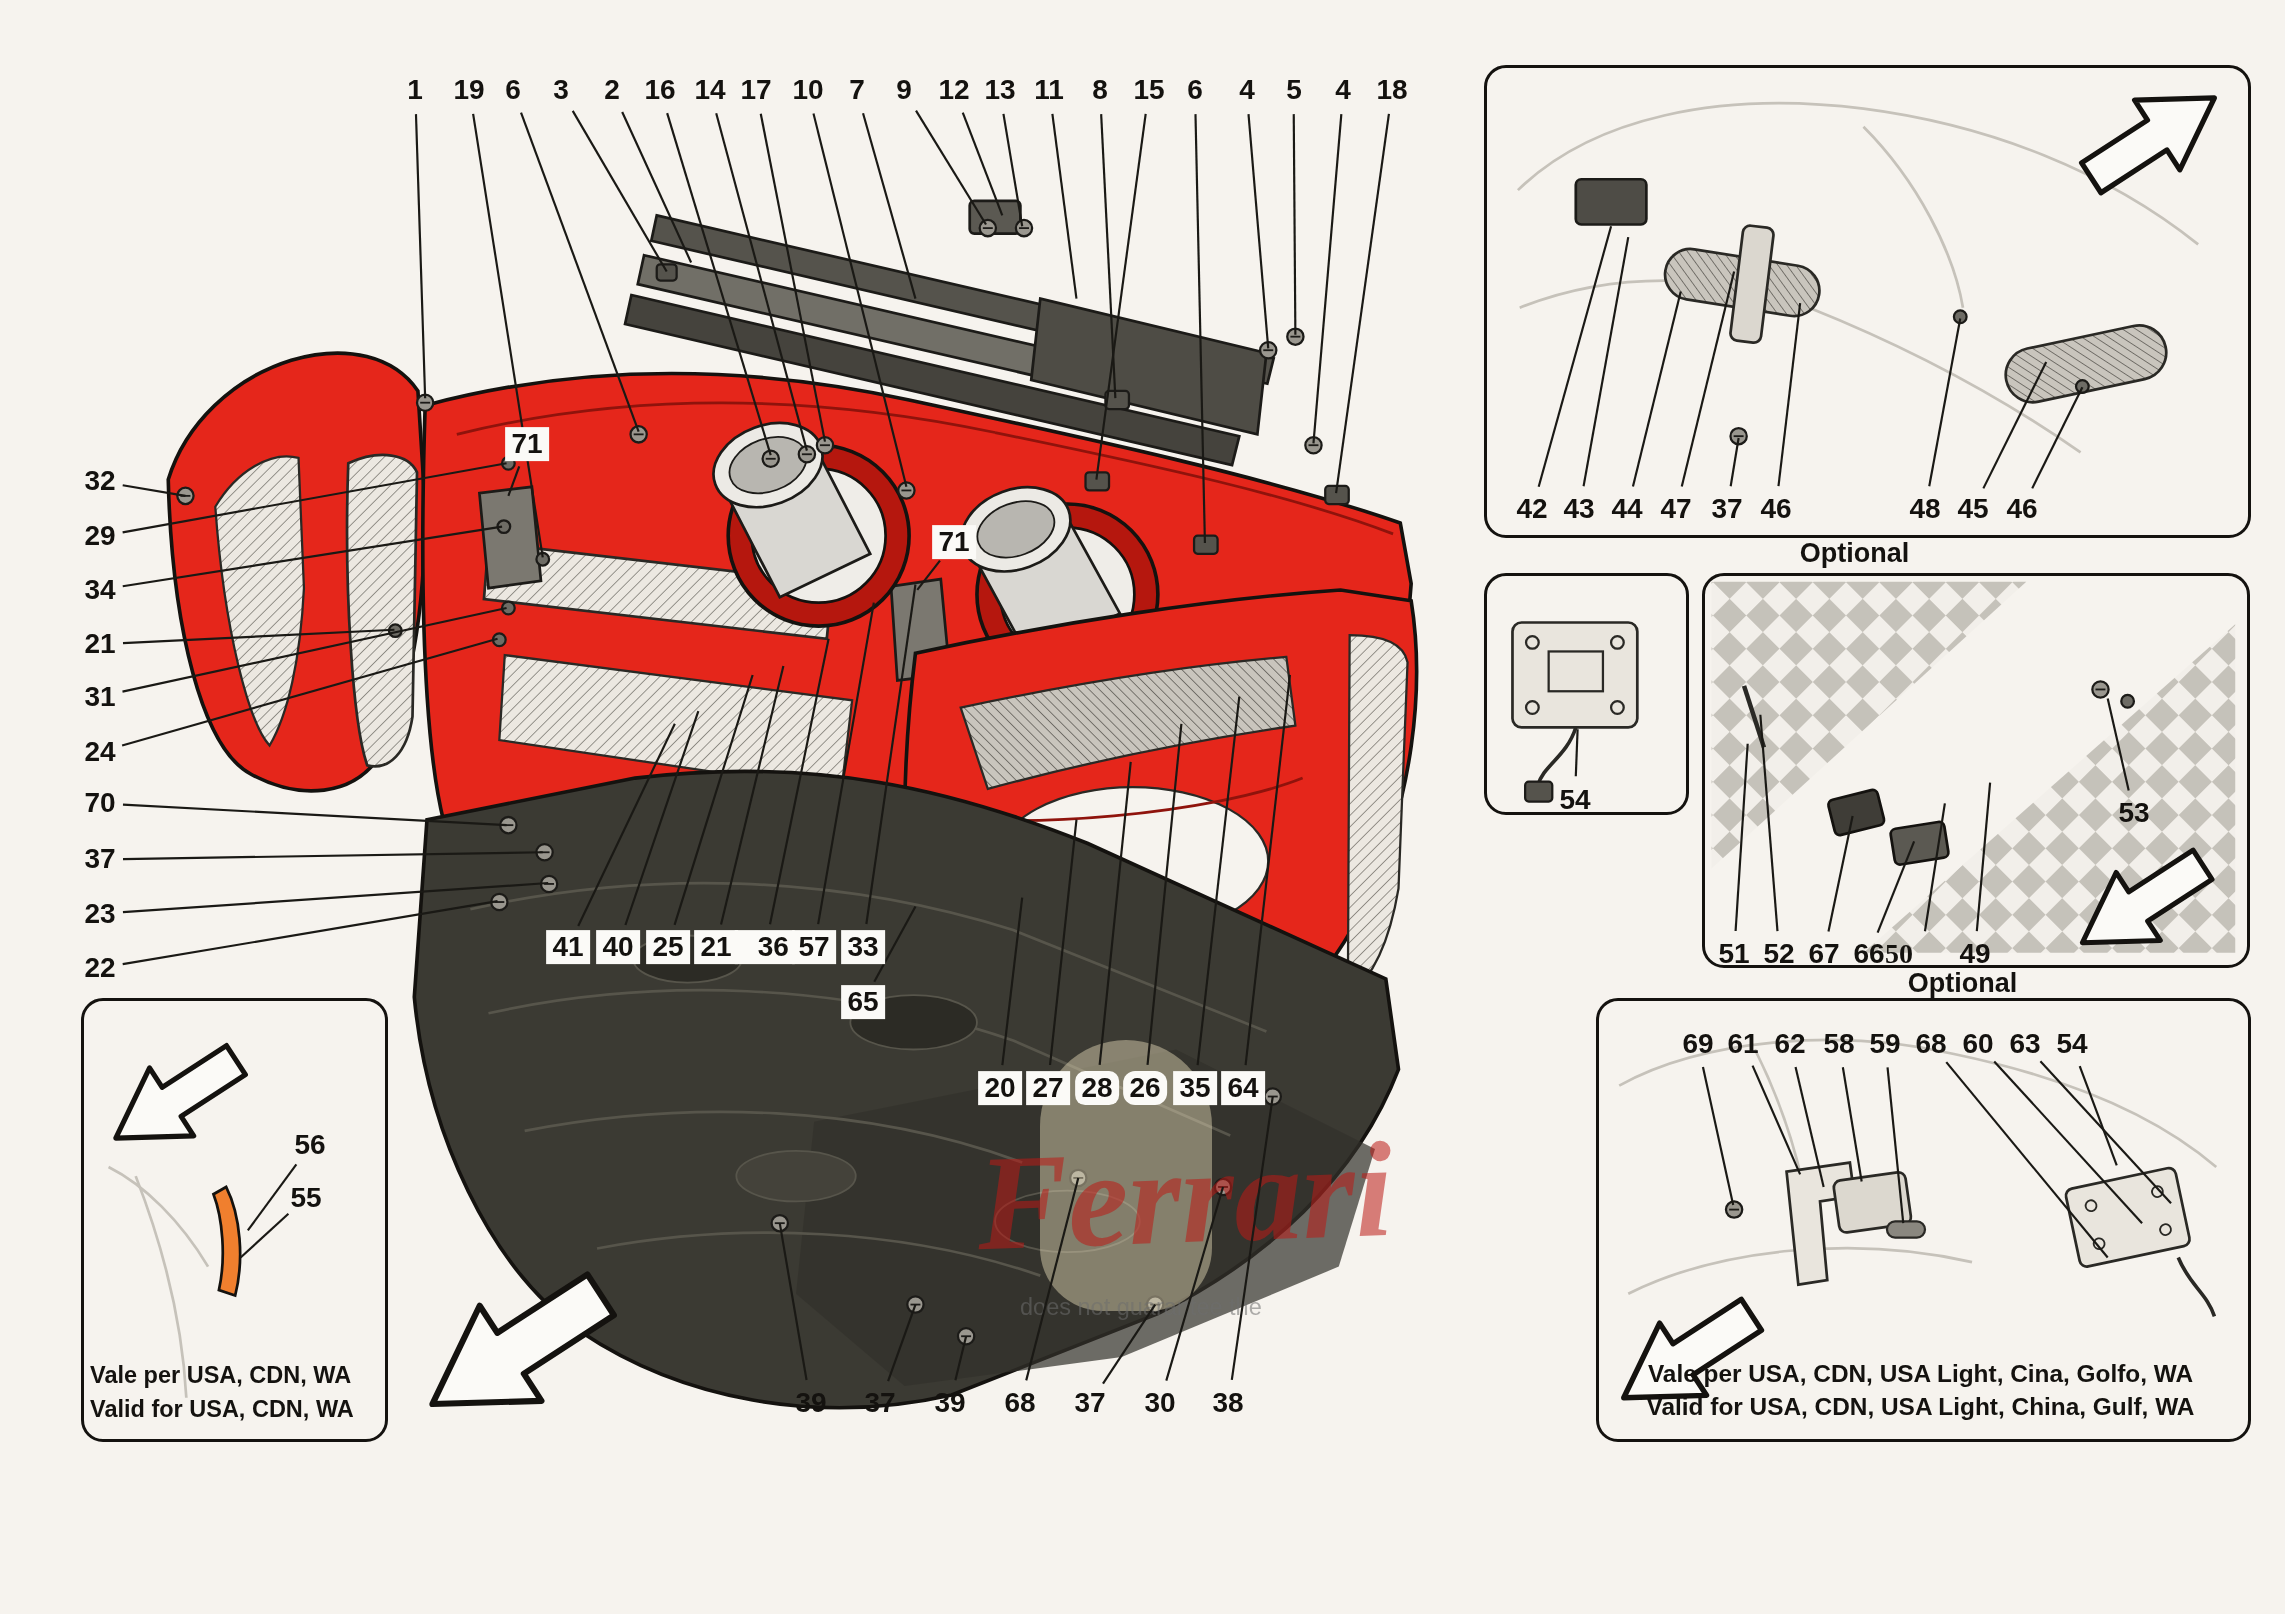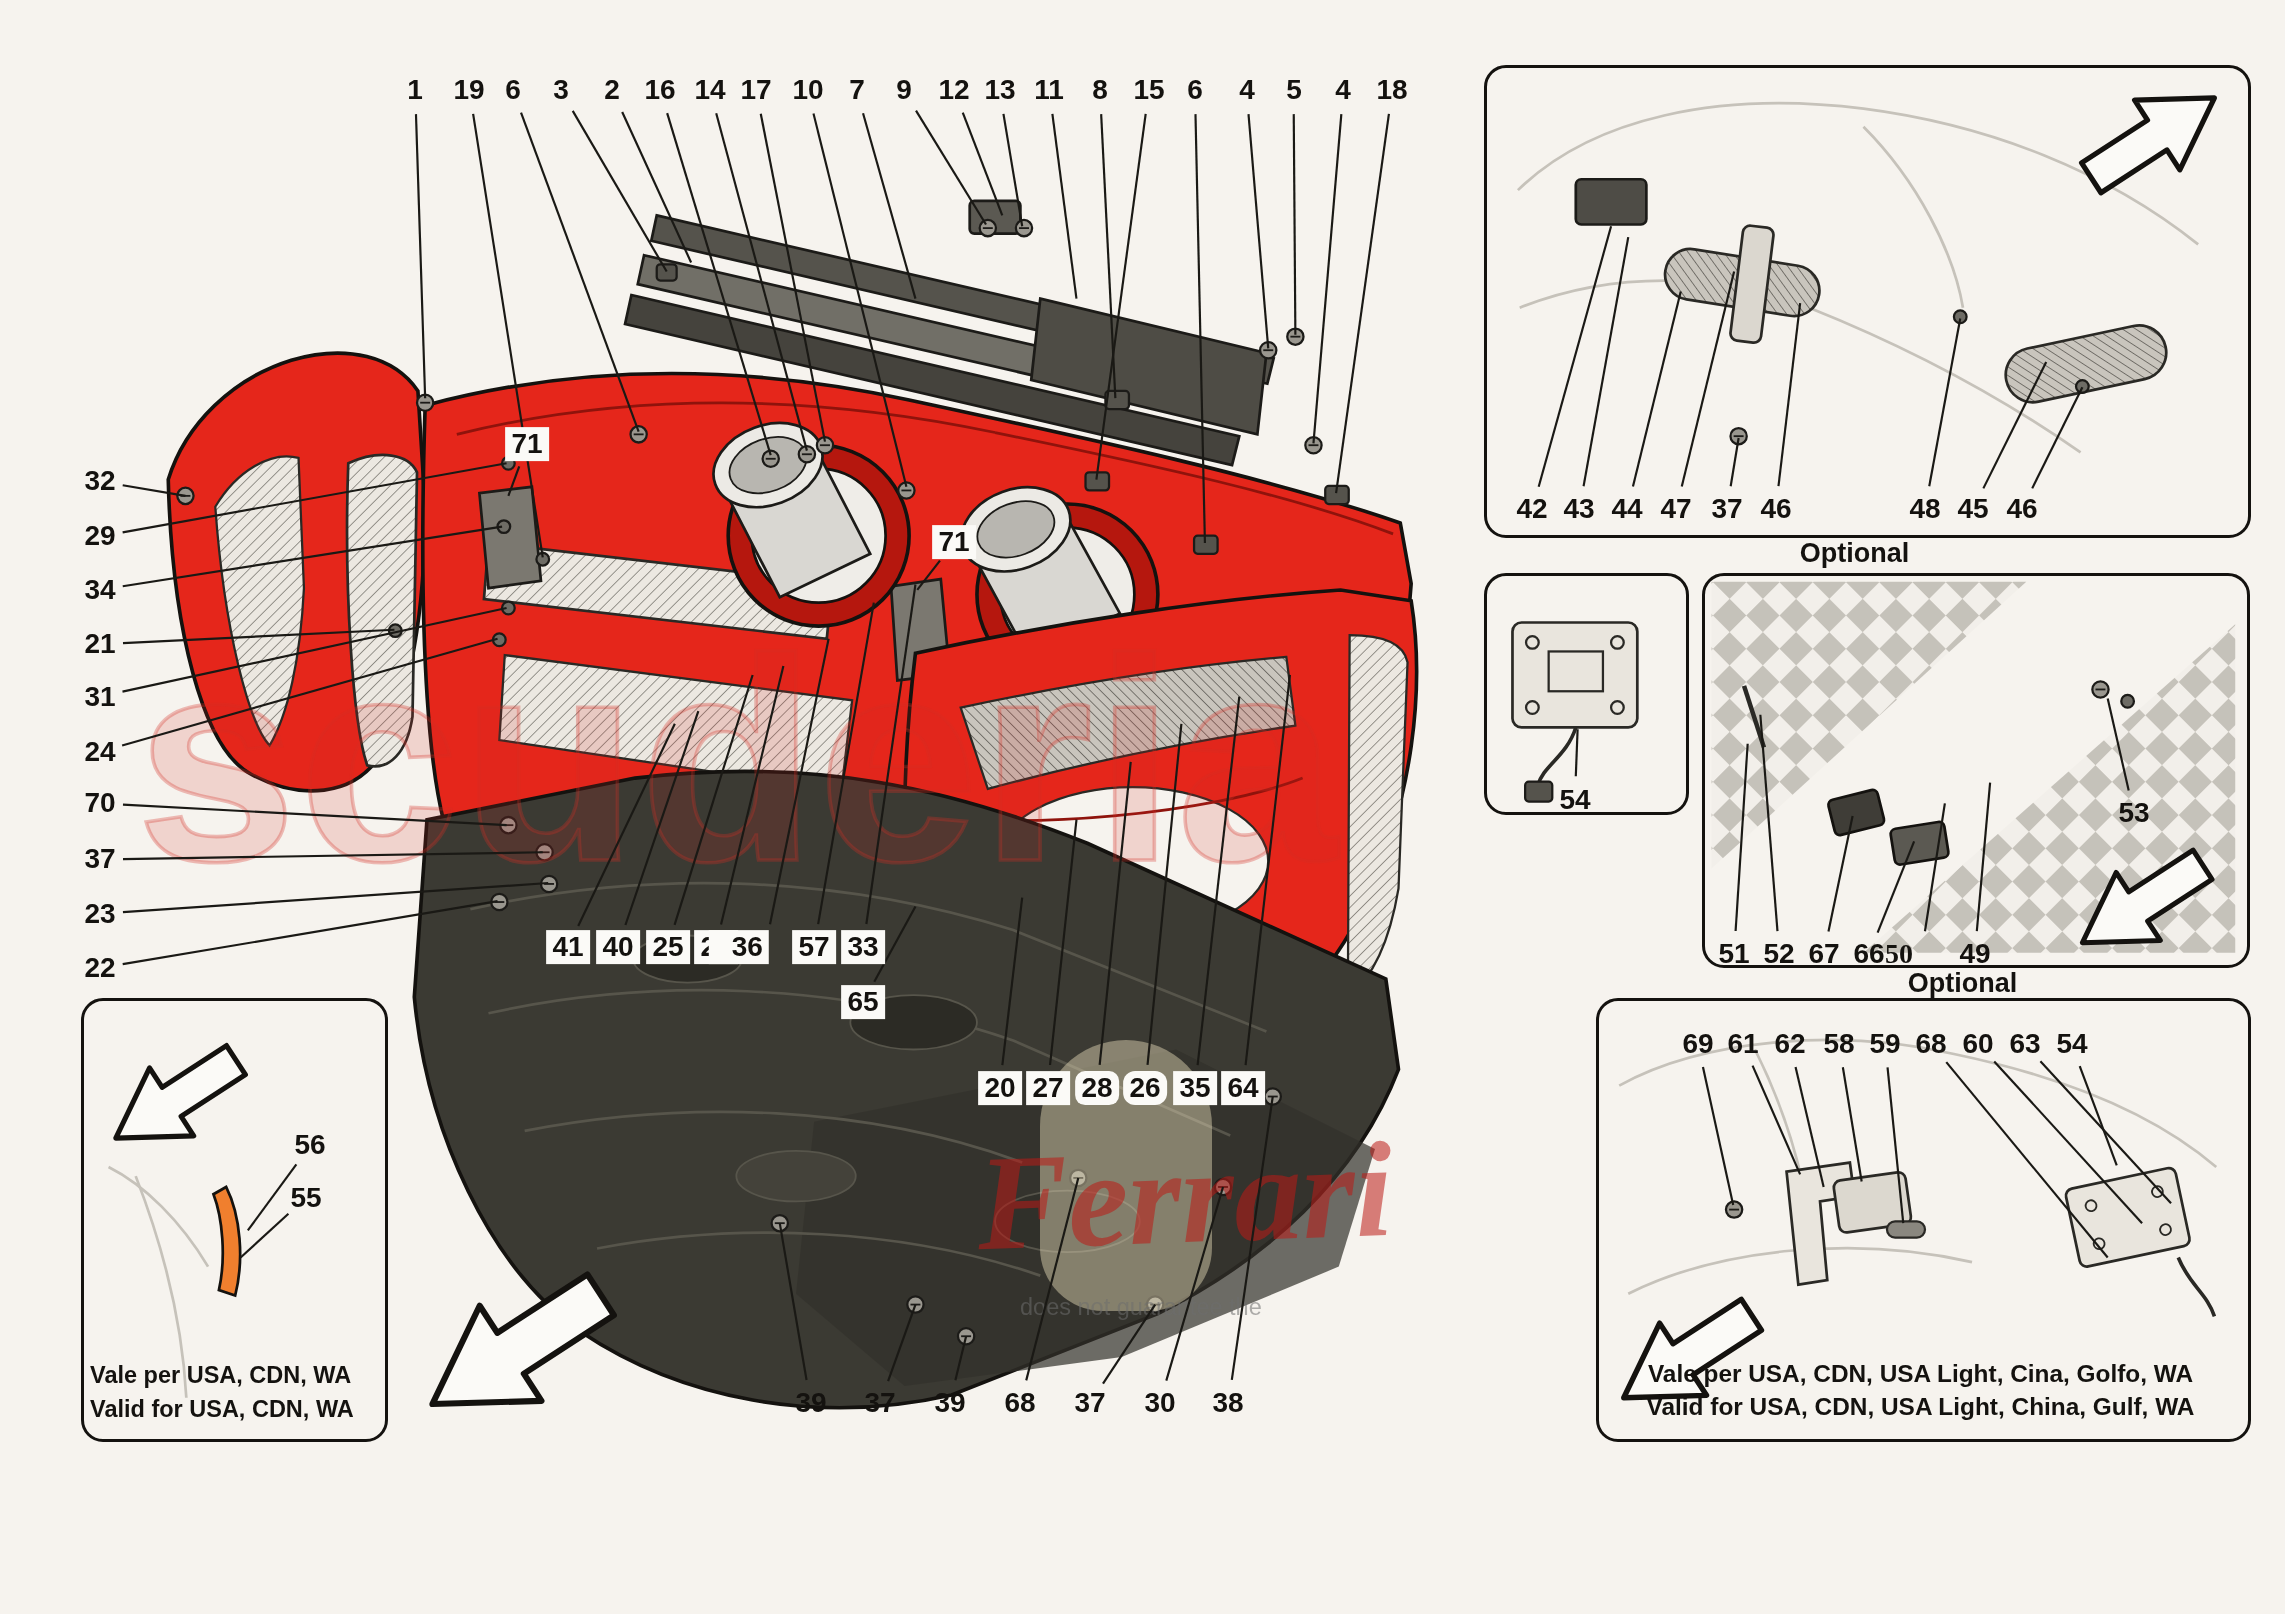--- a/index.html
+++ b/index.html
@@ -233,21 +233,20 @@
   <g>
     <path d="M150,1300 C185,1390 202,1470 206,1545" fill="none" stroke="#c6c2ba" stroke-width="3"></path>
     <path d="M120,1290 C160,1310 200,1350 230,1400" fill="none" stroke="#c6c2ba" stroke-width="3"></path>
     <path d="M250,1312 C266,1344 270,1392 260,1432 L242,1426 C250,1390 246,1346 236,1320 Z" fill="#f07f2e" stroke="#14120f" stroke-width="3"></path>
     <use href="#arrowShape" transform="translate(128,1258) rotate(-33) scale(0.8)" fill="#fbfaf7" stroke="#14120f" stroke-width="7" stroke-linejoin="round"></use>
   </g>
 </svg>
 
 <div id="watermark">
   <div id="wm-shield"></div>
-  <div id="wm-scuderia">scuderia</div>
   <div id="wm-ferrari">Ferrari</div>
   <div id="wm-disclaimer">does not guarantee the</div>
 </div>
 
 <div class="inset" id="inset-top-right"></div>
 <div class="inset" id="inset-bracket"></div>
 <div class="inset" id="inset-optional-mid"></div>
 <div class="inset" id="inset-bottom-right"></div>
 <div class="inset" id="inset-bottom-left"></div>
 
@@ -366,21 +365,21 @@
     <div class="callout" style="left: 100px; top: 803px; text-align: right;">70</div>
     <div class="callout" style="left: 100px; top: 859px;">37</div>
     <div class="callout" style="left: 100px; top: 914px;">23</div>
     <div class="callout" style="left: 100px; top: 968px;">22</div>
     <div class="callout chip" style="left: 527px; top: 444px;">71</div>
     <div class="callout chip" style="left: 954px; top: 542px;">71</div>
     <div class="callout chip" style="left: 568px; top: 947px;">41</div>
     <div class="callout chip" style="left: 618px; top: 947px;">40</div>
     <div class="callout chip" style="left: 668px; top: 947px;">25</div>
     <div class="callout chip" style="left: 716px; top: 947px;">21</div>
-    <div class="callout chip" style="left: 739px; top: 947px; padding-left: 23px;">36</div>
+    <div class="callout chip" style="left: 765px; top: 947px; padding-left: 23px;">36</div>
     <div class="callout chip" style="left: 814px; top: 947px;">57</div>
     <div class="callout chip" style="left: 863px; top: 947px;">33</div>
     <div class="callout chip" style="left: 863px; top: 1002px;">65</div>
     <div class="callout chip" style="left: 1000px; top: 1088px;">20</div>
     <div class="callout chip" style="left: 1048px; top: 1088px;">27</div>
     <div class="callout chip" style="left: 1097px; top: 1088px; border-radius: 10px;">28</div>
     <div class="callout chip" style="left: 1145px; top: 1088px; border-radius: 12px;">26</div>
     <div class="callout chip" style="left: 1195px; top: 1088px;">35</div>
     <div class="callout chip" style="left: 1243px; top: 1088px;">64</div>
     <div class="callout" style="left: 811px; top: 1403px;">39</div>

